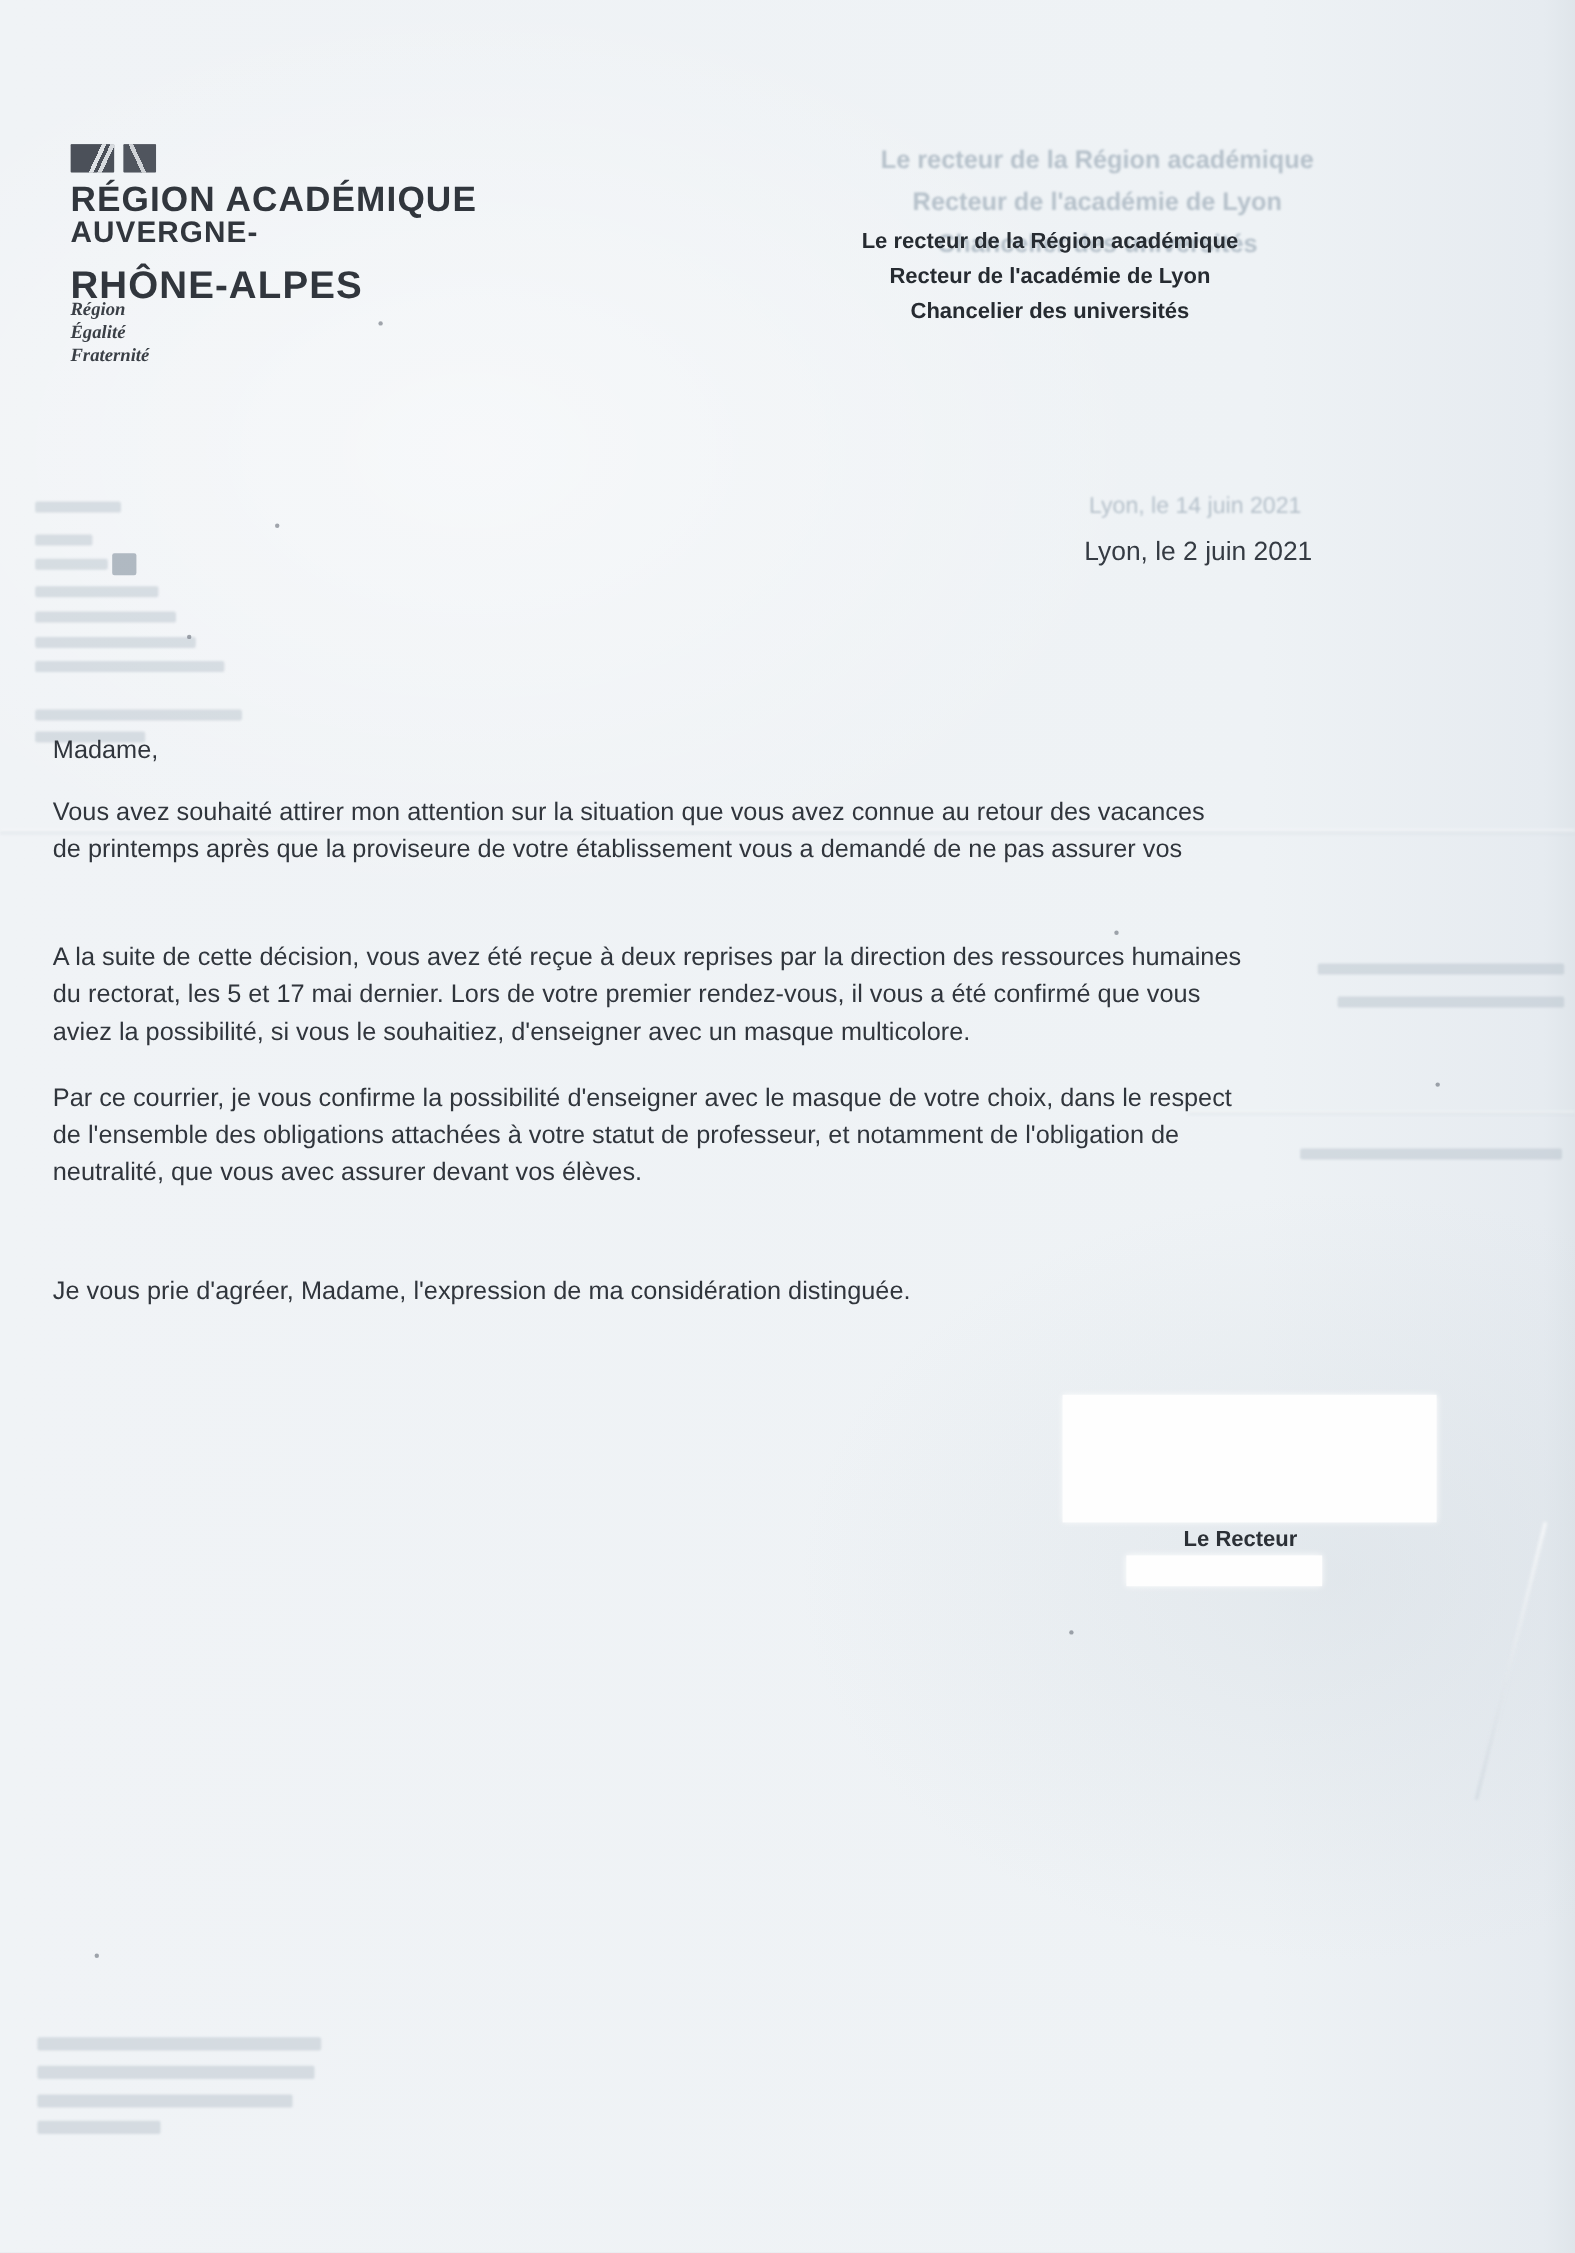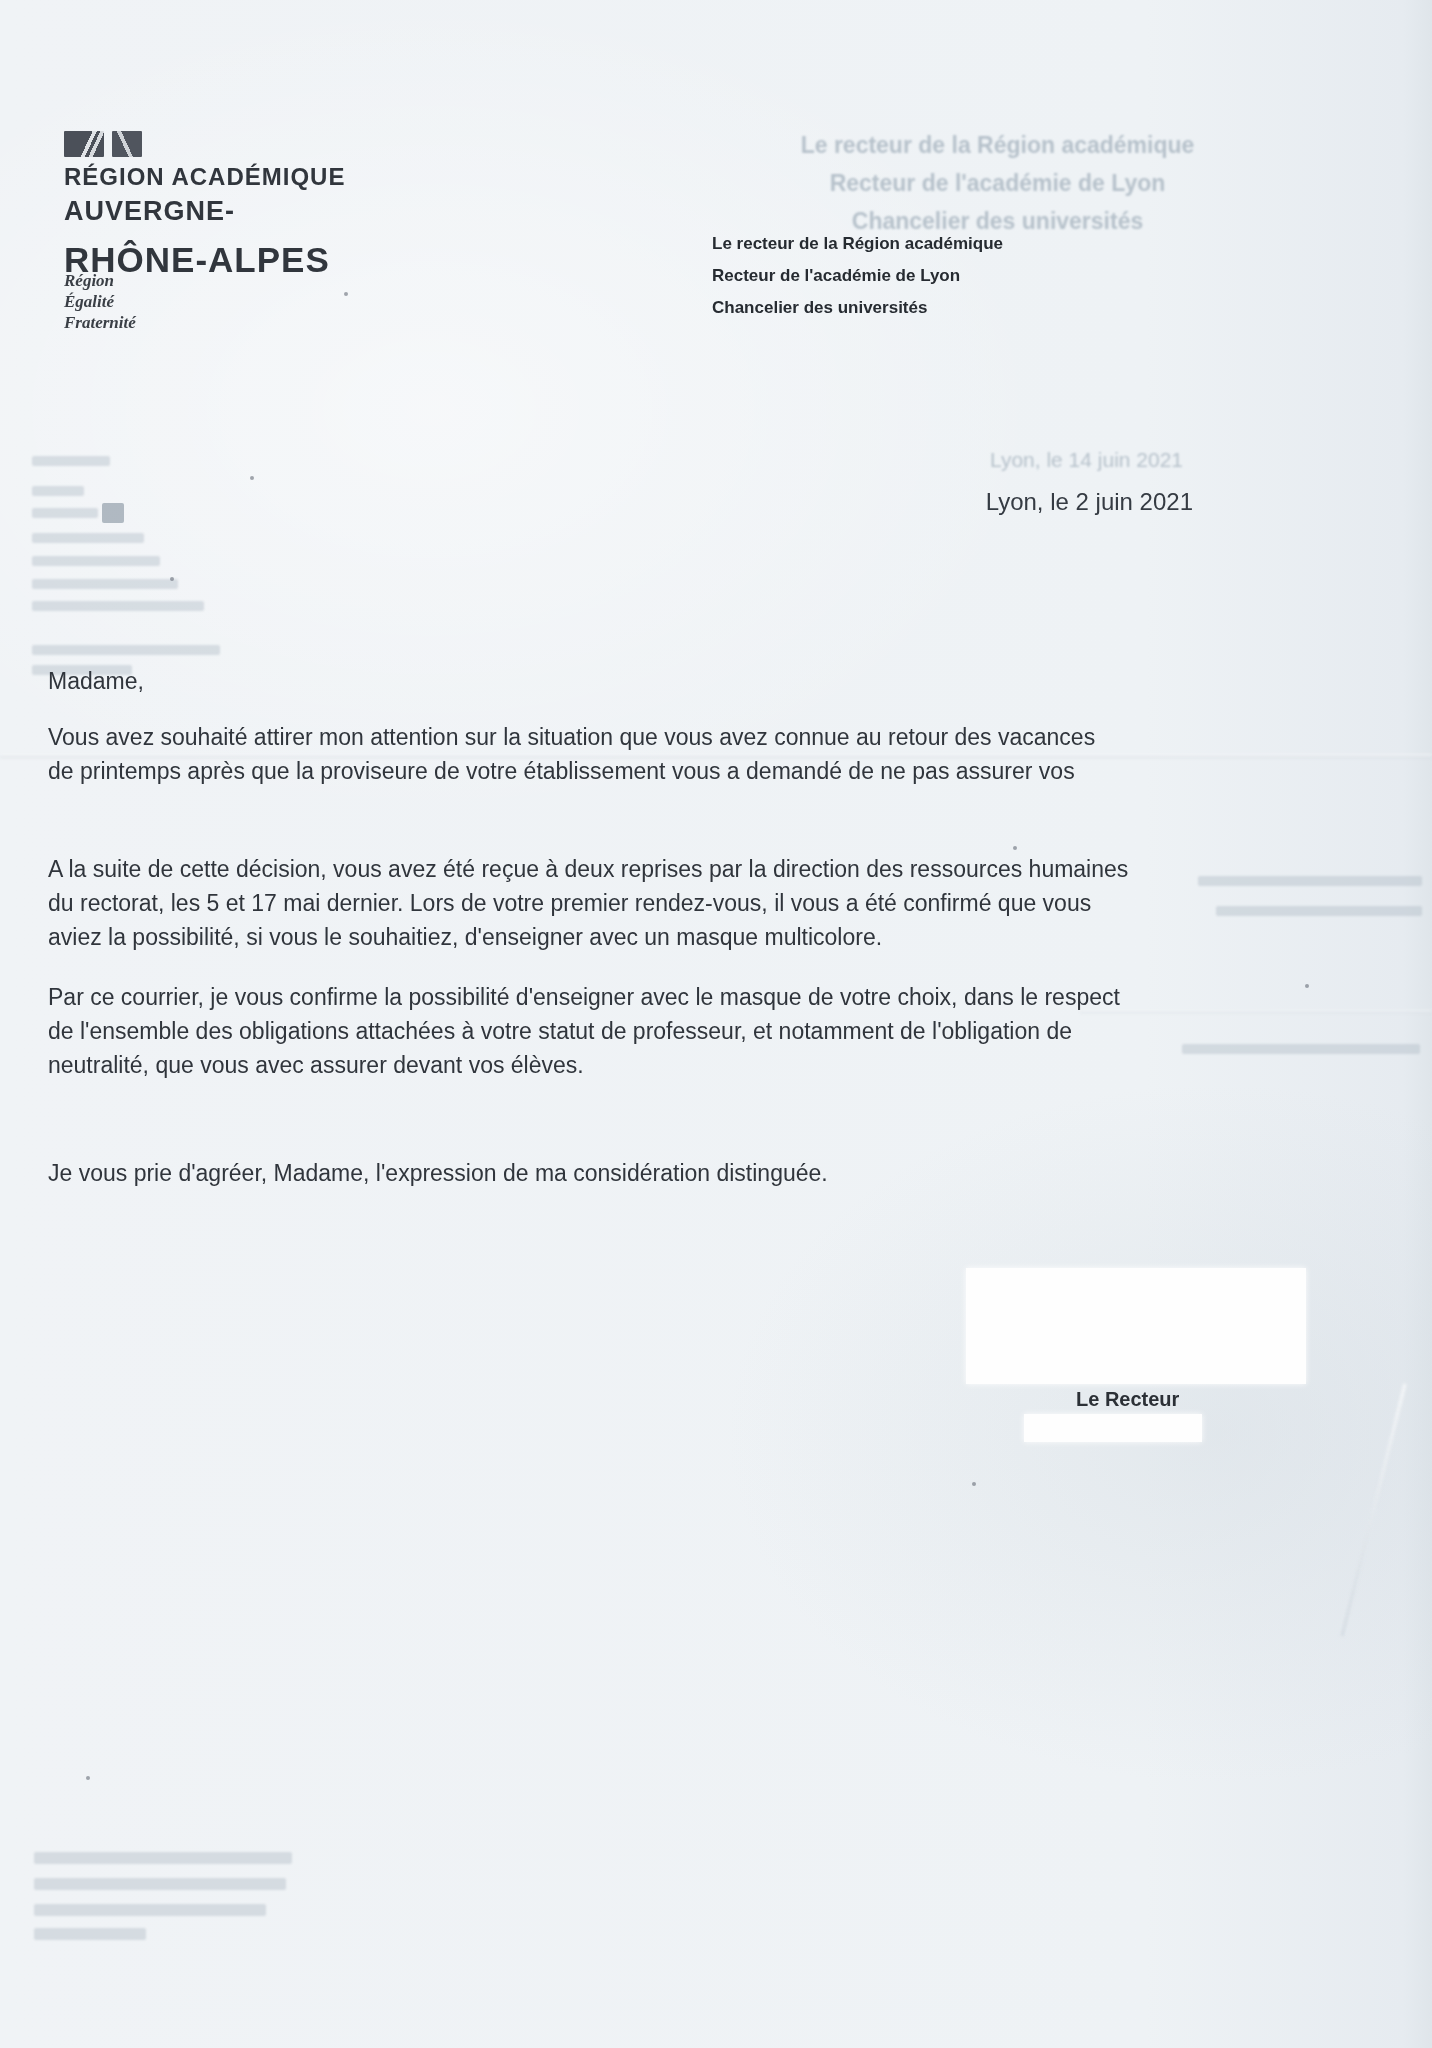--- a/index.html
+++ b/index.html
@@ -25,38 +25,38 @@
   .marianne .sq1{left:0;width:40px;
     background:
       linear-gradient(115deg, transparent 55%, rgba(240,243,246,.9) 55%, rgba(240,243,246,.9) 63%, transparent 63%),
       linear-gradient(115deg, transparent 70%, rgba(240,243,246,.85) 70%, rgba(240,243,246,.85) 78%, transparent 78%),
       #4b5059;}
   .marianne .sq2{left:48px;width:30px;
     background:
       linear-gradient(65deg, transparent 40%, rgba(240,243,246,.8) 40%, rgba(240,243,246,.8) 50%, transparent 50%),
       #50555e;}
   .lh-name{left:64px;color:#31363d;font-weight:bold;letter-spacing:1px;}
-  .lh-line1{top:163px;font-size:24px;text-align:right;}
+  .lh-line1{top:163px;font-size:32px;text-align:right;}
   .lh-line2{top:196px;font-size:27px;}
   .lh-line3{top:240px;font-size:35px;}
   .motto{left:64px;font-family:"Liberation Serif", serif;font-style:italic;font-weight:bold;
          font-size:17px;color:#3a3f46;}
   .motto1{top:271px;} .motto2{top:292px;} .motto3{top:313px;}
 
   
   .ghost{color:#a8b5c0;filter:blur(1.1px);opacity:.8;}
   .ghost-header{left:745px;top:126px;width:505px;text-align:center;
     font-weight:bold;font-size:23px;line-height:38px;}
   .ghost-date{left:990px;top:448px;font-size:21px;}
   .ghost-bar{background:rgba(168,181,192,.38);filter:blur(1.2px);border-radius:2px;height:10px;}
   .ghost-mark{background:rgba(120,135,150,.55);filter:blur(.6px);border-radius:2px;}
 
   
-  .sender{left:712px;top:203px;width:485px;text-align:left;
-    font-weight:bold;font-size:17px;line-height:32px;color:#262b31;margin-top:25px;}
+  .sender{left:712px;top:203px;width:485px;text-align:center;
+    font-weight:bold;font-size:20px;line-height:32px;color:#262b31;}
 
   
   .dateline{left:0;top:488px;width:1193px;text-align:right;font-size:24px;color:#353b43;}
   .body-text{font-size:23px;line-height:34px;color:#30353c;}
   .salutation{left:48px;top:664px;}
   .para1{left:48px;top:720px;}
   .para2{left:48px;top:852px;}
   .para3{left:48px;top:980px;}
   .closing{left:48px;top:1156px;}
 

